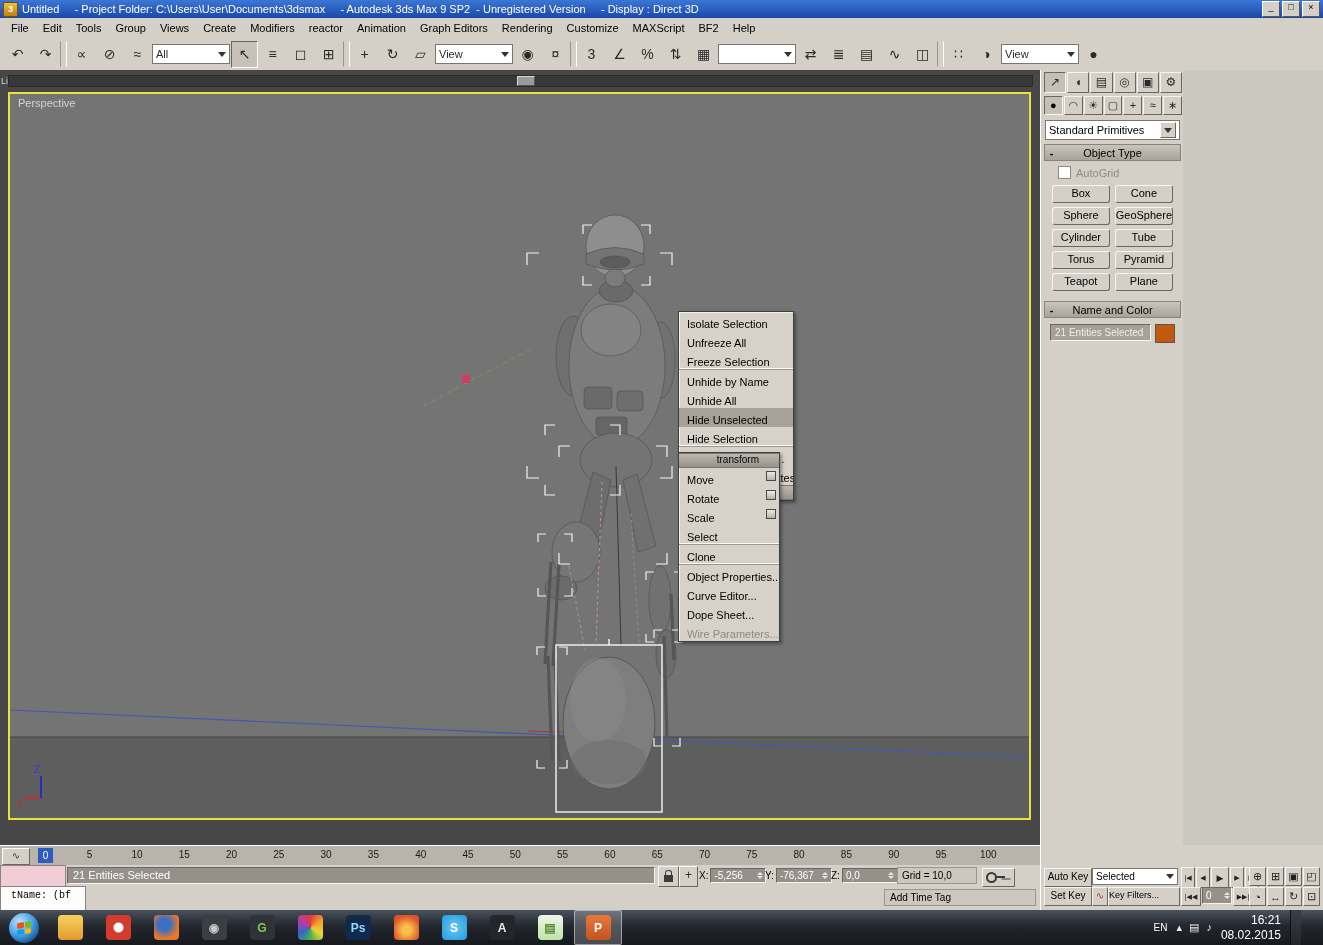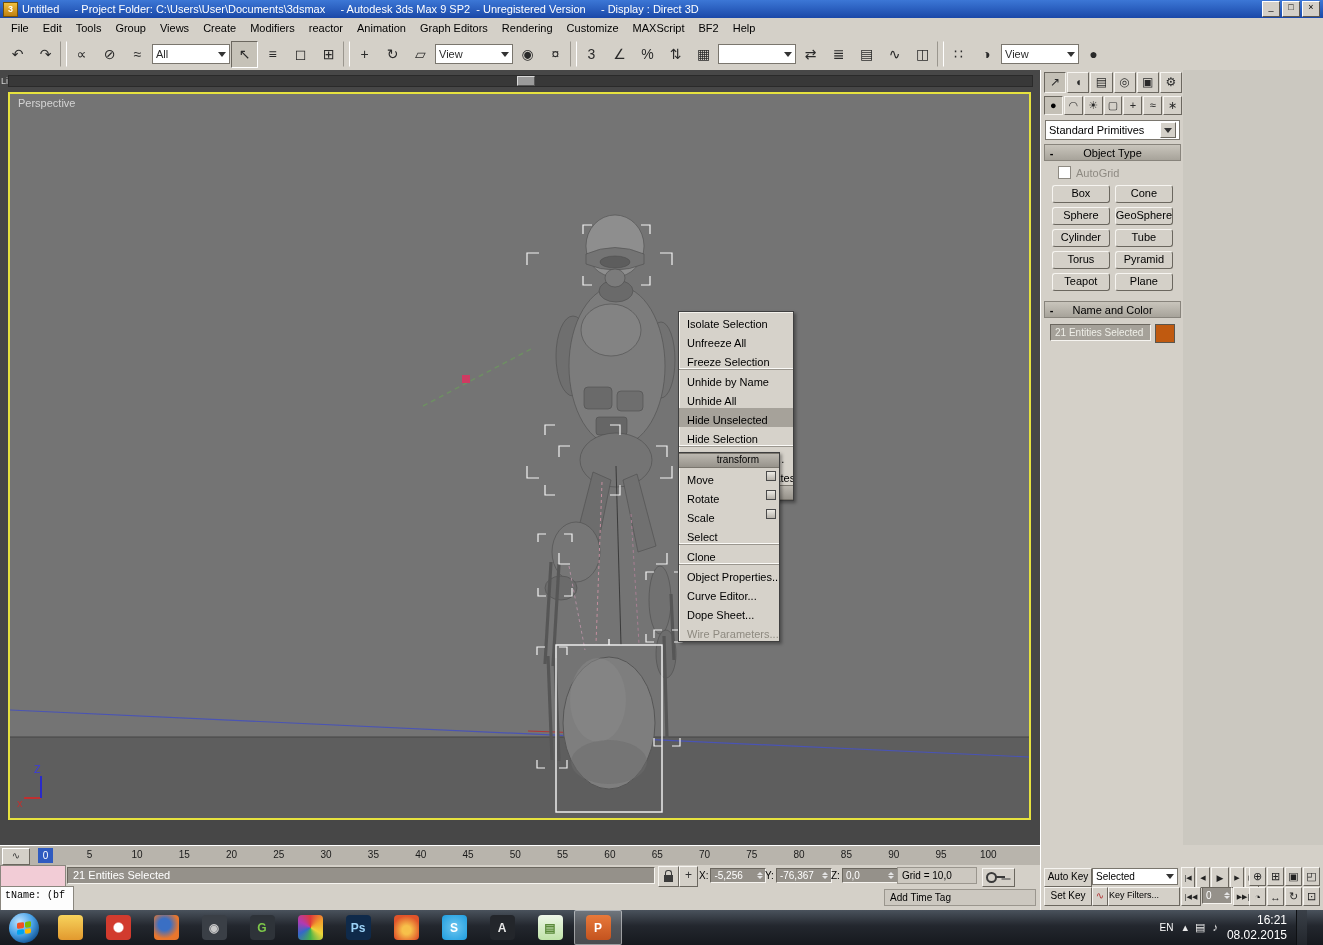--- a/index.html
+++ b/index.html
@@ -43,21 +43,21 @@
   
   .trackbar{position:absolute;left:0;top:845px;width:1040px;height:20px;background:#b8b4ac;border-top:1px solid #fff;border-bottom:1px solid #8a867e}
   .tb-curve-btn{position:absolute;left:2px;top:2px;width:26px;height:15px;background:#d4d0c8;border:1px solid;border-color:#fff #6b675f #6b675f #fff;text-align:center;font-size:10px;line-height:13px;color:#333}
   .tb-zero{position:absolute;left:38px;top:2px;min-width:13px;height:15px;background:#2f5bc0;color:#fff;text-align:center;font-size:10px;line-height:15px;padding:0 1px}
   .ticks{position:absolute;left:66px;top:3px;display:flex}
   .tick{width:47.3px;text-align:center;font-size:10px;color:#1a1a1a}
 
   
   .statusbar{position:absolute;left:0;top:865px;width:1040px;height:45px;background:#d4d0c8}
   .listener-line1{position:absolute;left:0;top:0;width:64px;height:21px;background:#f2ccd6;border:1px solid #8a867e}
-  .listener-line2{position:absolute;left:0;top:21px;width:64px;height:22px;background:#fdfdfd;border:1px solid #8a867e;font-family:"Liberation Mono",monospace;font-size:10px;padding:3px 4px 0;white-space:nowrap;overflow:hidden}
+  .listener-line2{position:absolute;left:0;top:21px;width:64px;height:22px;background:#fdfdfd;border:1px solid #8a867e;font-family:"Liberation Mono",monospace;font-size:10px;padding:3px 10px 0;white-space:nowrap;overflow:hidden}
   .sunken{background:#95918a;border:1px solid;border-color:#6b675f #f6f4f0 #f6f4f0 #6b675f;color:#fff}
   .raised{background:#d4d0c8;border:1px solid;border-color:#f6f4f0 #6b675f #6b675f #f6f4f0}
   .sel-field{position:absolute;left:67px;top:2px;width:588px;height:17px;font-size:11px;padding:1px 5px;box-sizing:border-box}
   .lock-btn{position:absolute;left:658px;top:1px;width:19px;height:19px;display:flex;align-items:center;justify-content:center}
   .lock-body{width:9px;height:7px;background:#3c3c3c;position:relative;margin-top:4px}
   .lock-body::before{content:"";position:absolute;left:1px;top:-5px;width:5px;height:4px;border:1.5px solid #3c3c3c;border-bottom:none;border-radius:3px 3px 0 0}
   .abs-btn{position:absolute;left:679px;top:1px;width:17px;height:19px;text-align:center;font-size:12px;line-height:17px;color:#333}
   .coord{position:absolute;top:3px;display:flex;align-items:center;gap:2px;font-size:10px}
   .coord-x{left:699px}.coord-y{left:765px}.coord-z{left:831px}
   .coord-field{width:56px;height:15px;font-size:10px;display:flex;align-items:center;padding:0 1px 0 3px;box-sizing:border-box}
@@ -129,21 +129,21 @@
 
   
   .taskbar{position:absolute;left:0;top:910px;width:1323px;height:35px;background:linear-gradient(#4a525c,#23272e 45%,#16191e);display:flex;align-items:center;padding-left:2px;box-sizing:border-box}
   .orb{width:30px;height:30px;border-radius:50%;background:radial-gradient(circle at 35% 30%,#bfe3ff,#4aa3e8 45%,#0d4e8f 82%);margin:0 7px;display:flex;align-items:center;justify-content:center;flex:none}
   .orb-flag{width:14px;height:12px;display:grid;grid-template-columns:1fr 1fr;grid-template-rows:1fr 1fr;gap:1px;transform:skewY(-8deg)}
   .orb-flag i{border-radius:1.5px}
   .of-1{background:#f25022}.of-2{background:#7fba00}.of-3{background:#00a4ef}.of-4{background:#ffb900}
   .task-icon{width:46px;height:33px;display:flex;align-items:center;justify-content:center;flex:none;border:1px solid transparent;border-radius:2px}
   .task-icon.active{background:rgba(255,255,255,.22);border-color:rgba(255,255,255,.45)}
   .ti-glyph{width:25px;height:25px;border-radius:4px;display:flex;align-items:center;justify-content:center;color:#fff;font-weight:bold;font-size:12px;background:#555}
-  .tray{margin-left:auto;display:flex;align-items:center;gap:9px;color:#fff;padding-right:16px}
+  .tray{margin-left:auto;display:flex;align-items:center;gap:9px;color:#fff;padding-right:22px}
   .tray-item{font-size:10px;color:#fff}
   .tray-glyph{font-size:11px;color:#e8e8e8}
   .clock{text-align:right;font-size:12px;line-height:1.25;color:#fff}
   .show-desktop{width:10px;height:35px;background:linear-gradient(#3a4048,#22262c);border-left:1px solid #0e1013;flex:none}
 </style>
 </head>
 <body>
 
 <div class="window">
 

